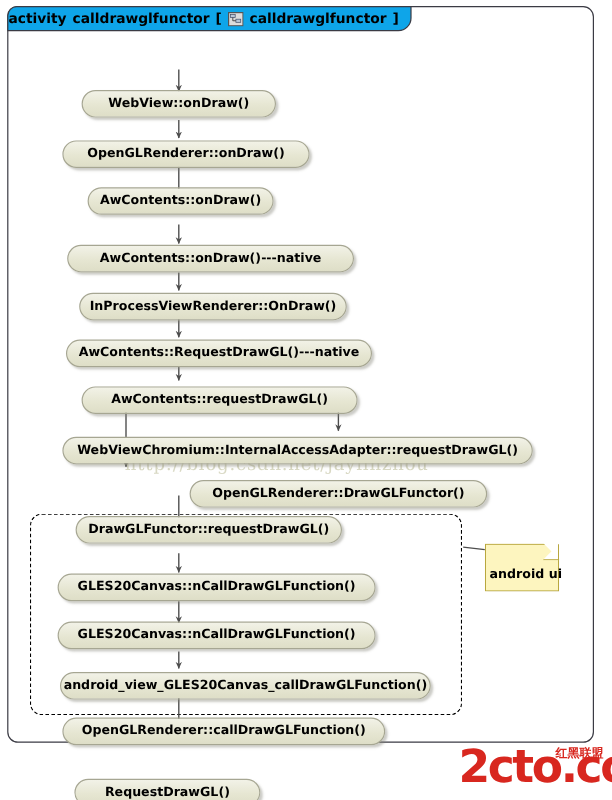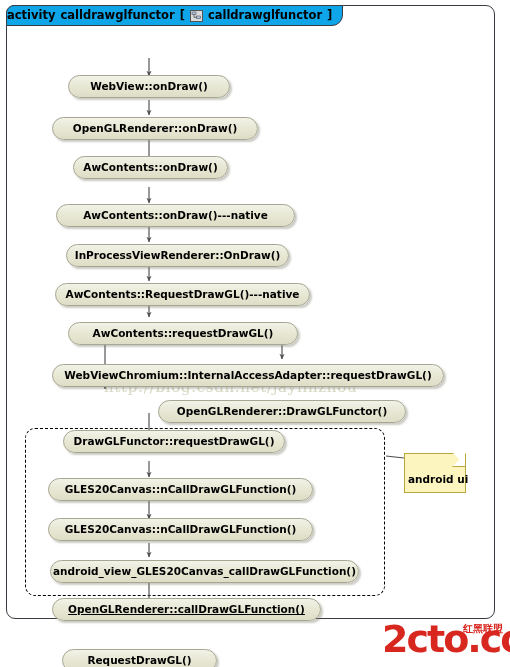--- a/index.html
+++ b/index.html
@@ -281,21 +281,21 @@
     </div>
     <div class="node" style="left: 48px; top: 438px; width: 265px;">
       <span>GLES20Canvas::nCallDrawGLFunction()</span>
     </div>
     <div class="node" style="left: 48px; top: 478px; width: 265px;">
       <span>GLES20Canvas::nCallDrawGLFunction()</span>
     </div>
     <div class="node" style="left: 50px; top: 520px; width: 309px;">
       <span>android_view_GLES20Canvas_callDrawGLFunction()</span>
     </div>
-    <div class="node" style="left: 52px; top: 558px; width: 269px; text-decoration: underline;">
+    <div class="node" style="left: 52px; top: 558px; width: 269px;">
       <span>OpenGLRenderer::callDrawGLFunction()</span>
     </div>
     <div class="node" style="left: 62px; top: 609px; width: 155px;">
       <span>RequestDrawGL()</span>
     </div>
   </div>
 
 <div id="logo">
   <span class="logo-word">2cto.com</span>
   <span class="logo-cn">红黑联盟</span>

